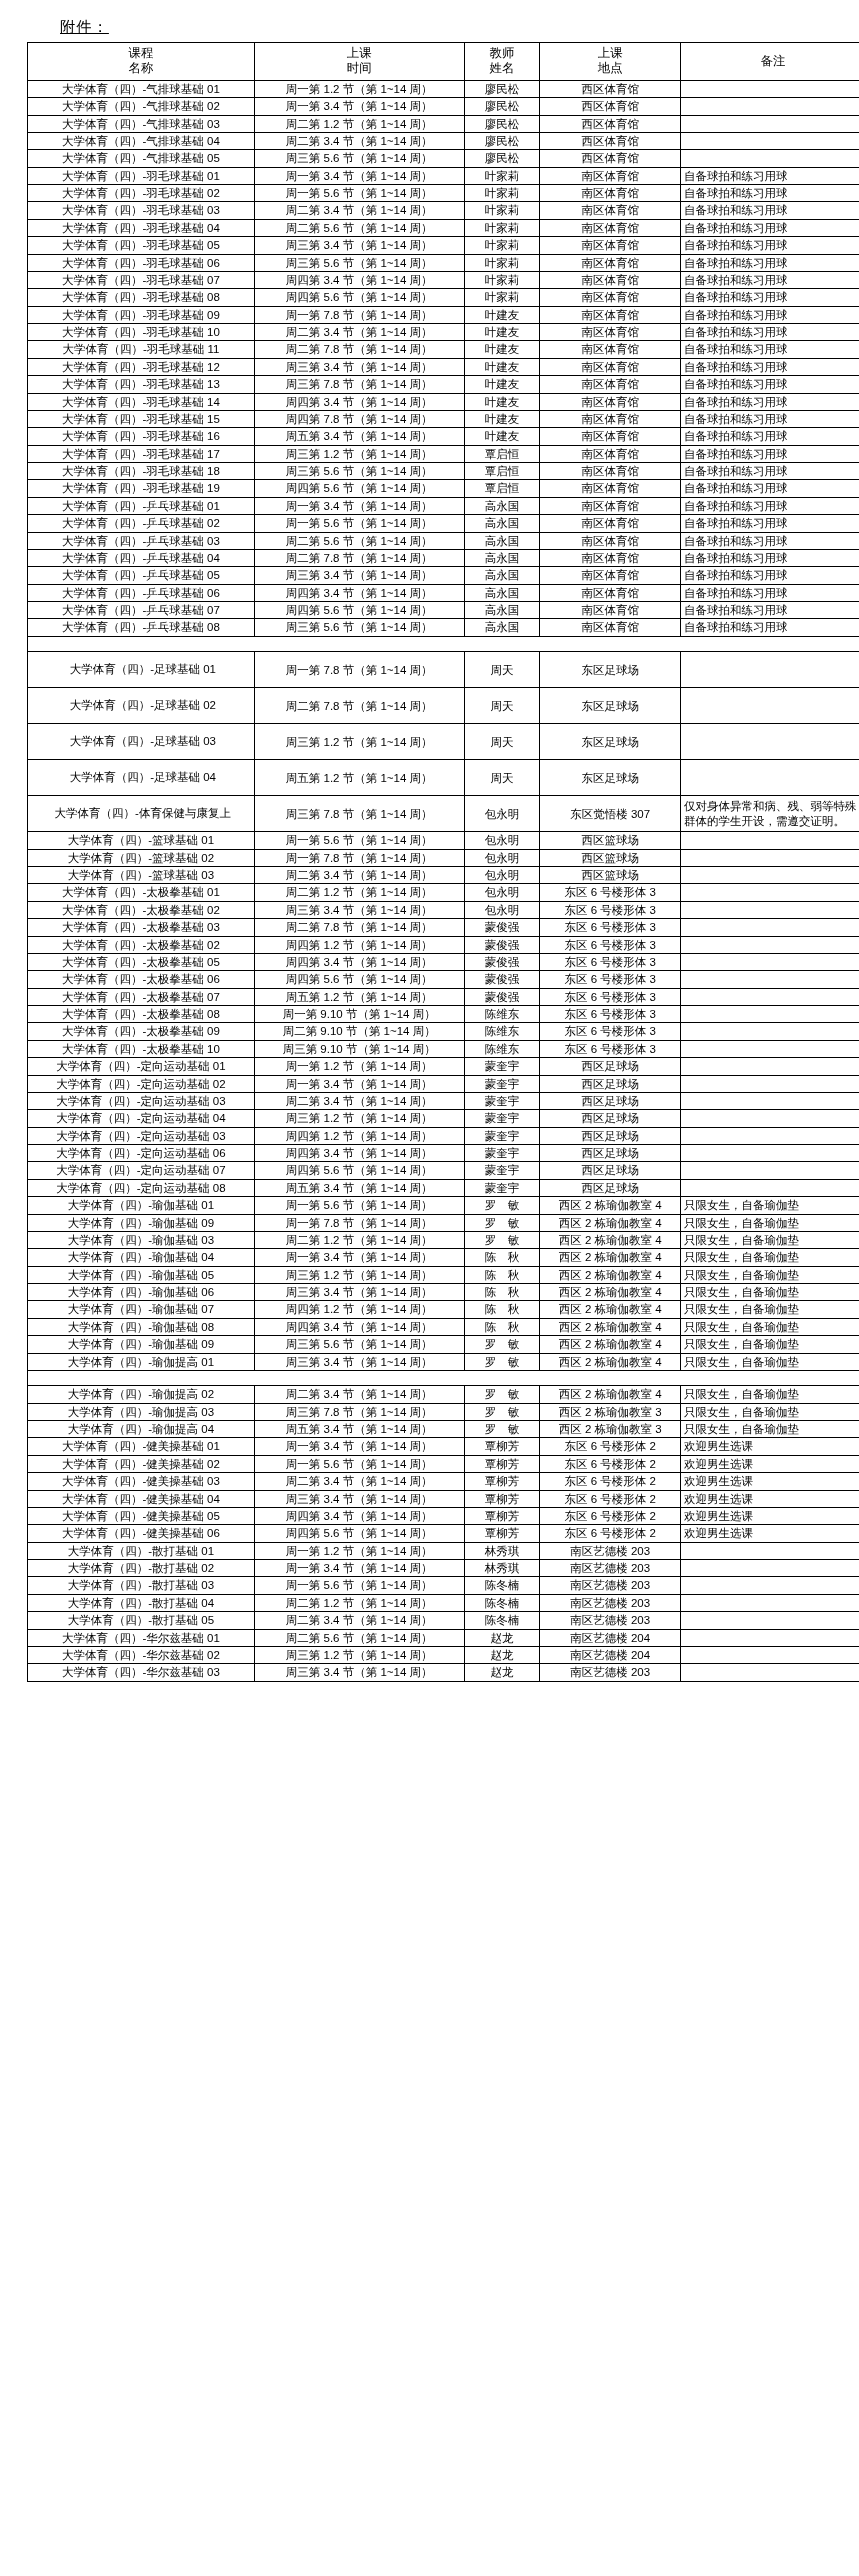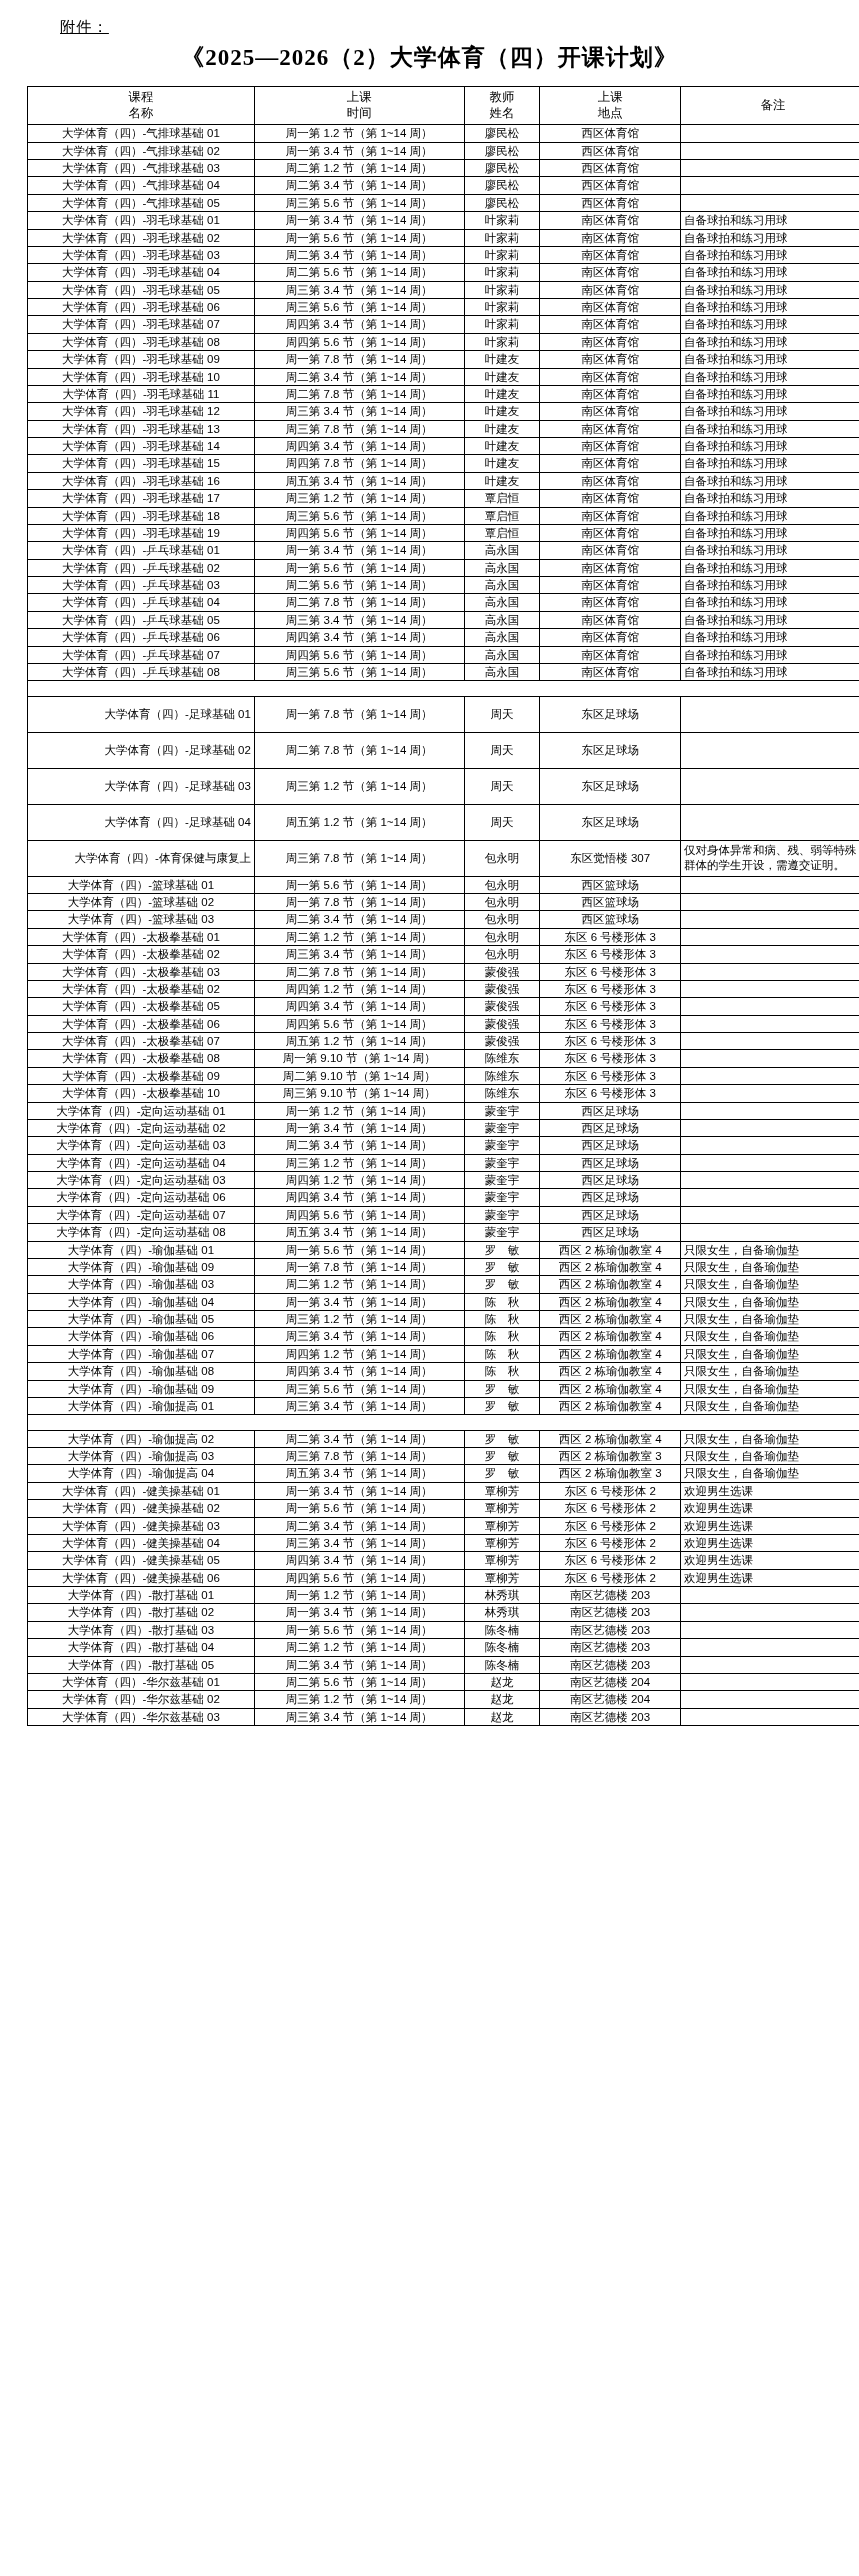--- a/index.html
+++ b/index.html
@@ -60,30 +60,29 @@
   .c-note   { width: 178px; text-align: left; padding-left: 4.8px; }
   td.c-note { font-size: 11.5px; }
   tr.row { height: 16.3px; }
   tr.tall td { height: 33px; }
   .gap-row td {
     border: none;
     height: 12.4px;
     padding: 0;
   }
   .note-wrap { white-space: normal; line-height: 1.3; }
-  .course-wrap { white-space: normal; line-height: 1.3; text-align: right; padding-left: 3.8px; }
+  .course-wrap { white-space: normal; line-height: 1.3; text-align: center; padding-left: 3.8px; }
 </style>
 </head>
 <body>
 
 <div class="page">
 
   <div class="attach">附件：</div>
 
-  <div class="doc-title">《2025—2026（2）大学体育（四）开课计划》</div>
 
   <table class="sched">
     <thead>
       <tr>
         <th class="c-course">
           <div>课程</div>
           <div>名称</div>
         </th>
         <th class="c-time">
           <div>上课</div>

